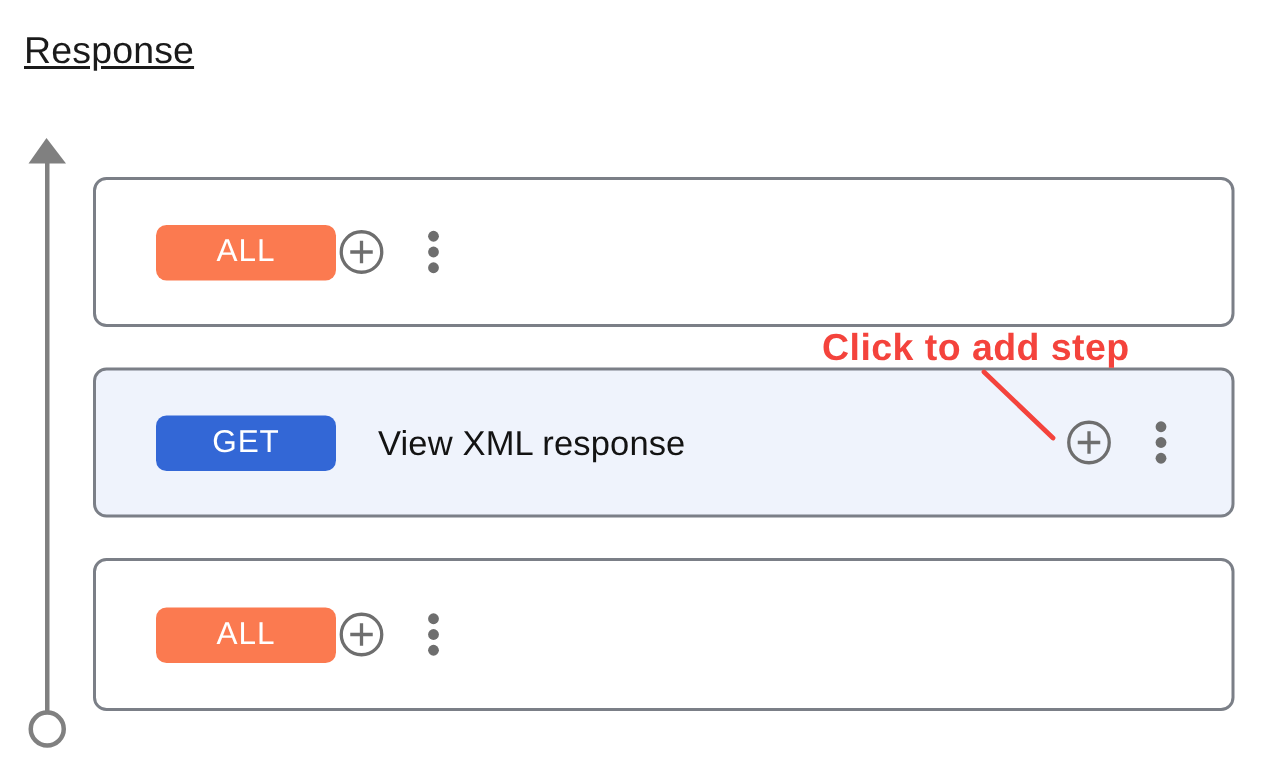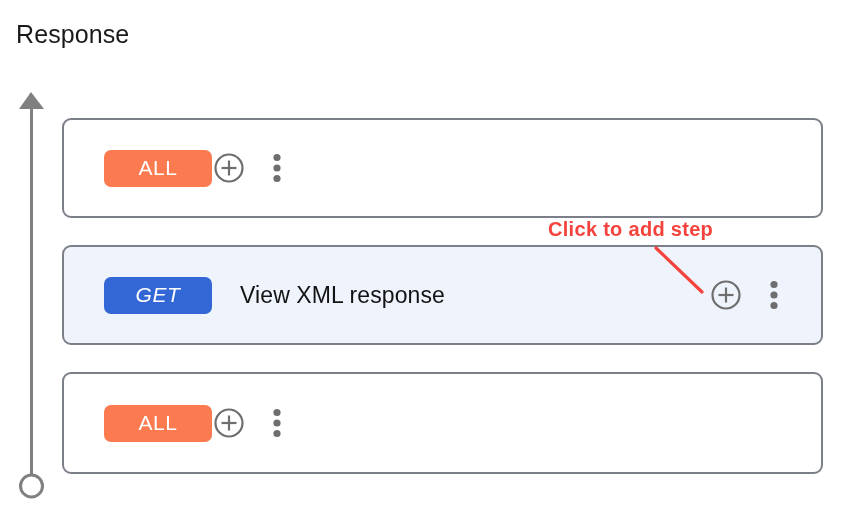--- a/index.html
+++ b/index.html
@@ -20,20 +20,21 @@
   .page-title {
     position: absolute;
     left: 16px;
     top: 18px;
     font-size: 25px;
     line-height: 32px;
     color: #1a1a1a;
     font-weight: 400;
     letter-spacing: 0.1px;
     white-space: nowrap;
+    text-decoration: underline;
   }
 
   
   .timeline {
     position: absolute;
     left: 18px;
     top: 90px;
     width: 28px;
     height: 410px;
   }
@@ -56,35 +57,35 @@
     background: #ffffff;
     display: flex;
     align-items: center;
   }
   .flow-row.row-0 { top: 0px;   height: 100px; }
   .flow-row.row-1 { top: 127px; height: 100px; background: #eff3fc; }
   .flow-row.row-2 { top: 254px; height: 102px; }
 
   .badge {
     margin-left: 40px;
-    width: 108px;
+    width: 120px;
     height: 37px;
     border-radius: 7px;
     display: flex;
     align-items: center;
     justify-content: center;
     color: #ffffff;
     font-size: 21px;
     letter-spacing: 0.6px;
     font-weight: 400;
     flex: 0 0 auto;
     box-sizing: border-box;
   }
   .badge.verb-all { background: #fb7a50; }
-  .badge.verb-get { background: #3367d6; font-style: italic; }
+  .badge.verb-get { background: #3367d6; }
 
   .row-title {
     margin-left: 28px;
     font-size: 23px;
     color: #131313;
     font-weight: 400;
     letter-spacing: 0.1px;
     white-space: nowrap;
     flex: 1 1 auto;
   }
@@ -103,21 +104,21 @@
     justify-content: center;
   }
   .icon-btn.kebab { width: 26px; margin-left: 18px; }
   .icon-btn svg { display: block; }
 
   
   .annotation-label {
     position: absolute;
     left: 548px;
     top: 218px;
-    font-size: 20px;
+    font-size: 25px;
     font-weight: bold;
     color: #f4433c;
     letter-spacing: 0.3px;
     white-space: nowrap;
     z-index: 5;
   }
   .annotation-arrow {
     position: absolute;
     left: 650px;
     top: 245px;

